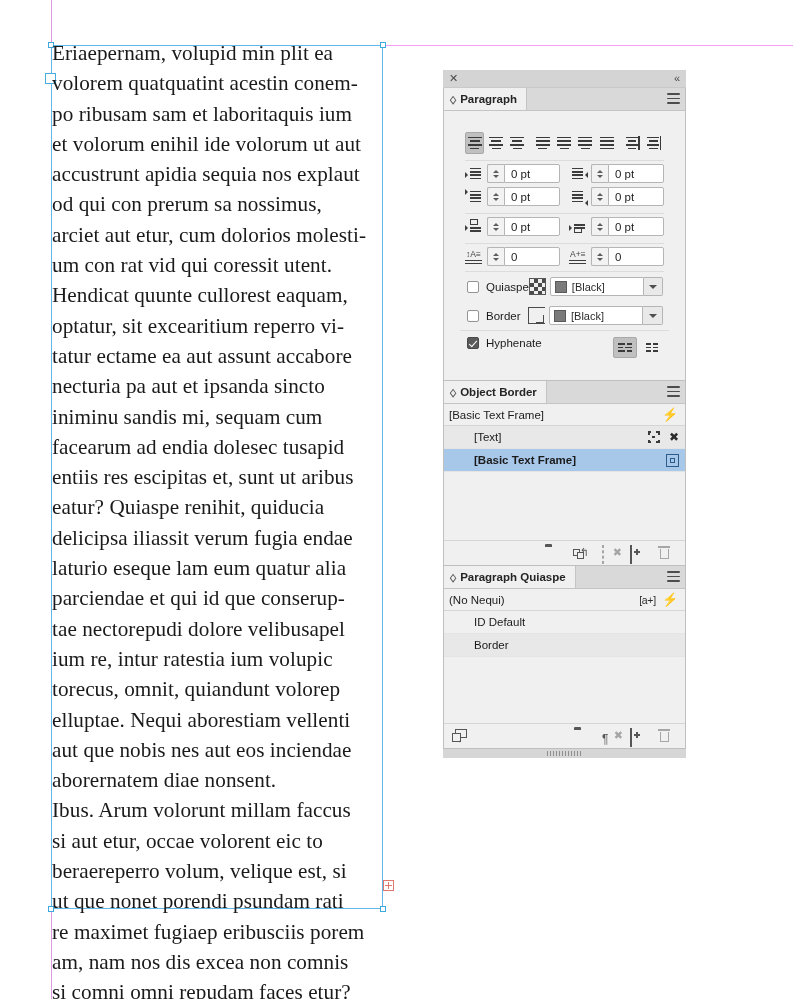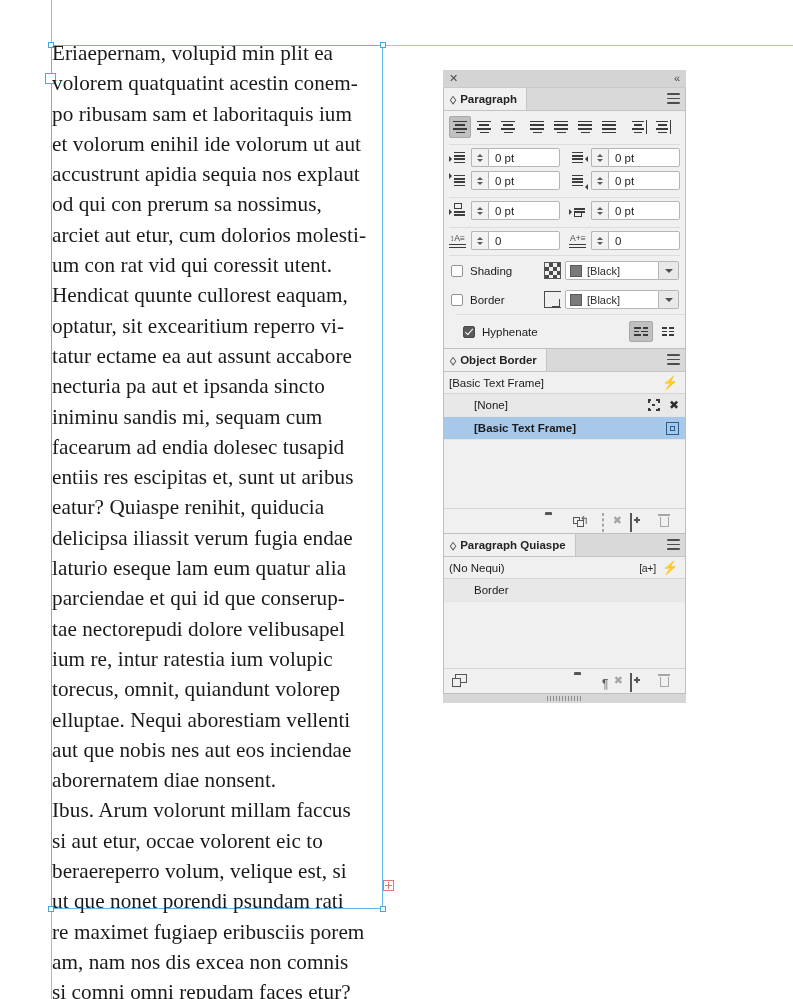--- a/index.html
+++ b/index.html
@@ -74,21 +74,21 @@
     background:#f0f0f0;font-size:11.5px;font-weight:bold;color:#252525;
     border-right:1px solid #c4c4c4;
   }
   .panel-tab .grip{font-size:8px;color:#555;transform:scaleY(1.35);}
   .panel-menu{
     position:absolute;right:5px;top:5px;width:13px;height:11px;
     display:flex;flex-direction:column;justify-content:space-between;
   }
   .panel-menu i{display:block;height:1.6px;background:#4c4c4c;border-radius:1px;}
 
-  .panel-body{background:#f0f0f0;padding:0;}
+  .panel-body{background:#f0f0f0;padding:16px;}
 
   
   .align-row{display:flex;align-items:center;padding:5px 4px 6px 5px;gap:0px;}
   .al-btn{
     width:22px;height:22px;margin-right:2px;border-radius:2px;
     display:flex;flex-direction:column;justify-content:center;align-items:center;gap:2.1px;
     box-sizing:border-box;
   }
   .al-btn.sel{background:#c0c0c0;border:1px solid #a8a8a8;}
   .al-btn i{display:block;height:1.5px;background:#3a3a3a;}
@@ -180,21 +180,21 @@
   .bordericon .i2{position:absolute;right:1px;bottom:1px;width:8px;height:8px;border:1.6px solid #4a4a4a;border-top:none;border-left:none;box-sizing:border-box;}
 
   .colorfield{
     height:19px;flex:none;width:94px;background:#ffffff;border:1px solid #b5b5b5;
     border-radius:2px 0 0 2px;box-sizing:border-box;display:flex;align-items:center;padding-left:4px;gap:5px;
   }
   .cswatch{width:12px;height:12px;border:1.6px solid #5a5a5a;background:#7a7a7a;box-sizing:border-box;flex:none;}
   .cname{font-size:11px;color:#2b2b2b;}
 
   
-  .hyrow{display:flex;align-items:center;padding:6px 5px 6px 7px;border-top:1px solid #dcdcdc;margin-left:12px;}
+  .hyrow{display:flex;align-items:flex-start;padding:6px 5px 6px 7px;border-top:1px solid #dcdcdc;}
   .hy-toggle{
     width:24px;height:21px;border-radius:2px;display:flex;align-items:center;justify-content:center;
     box-sizing:border-box;margin-left:3px;
   }
   .hy-toggle.sel{background:#c0c0c0;border:1px solid #a8a8a8;}
   .hy-ic{display:flex;flex-direction:column;gap:2.2px;}
   .hy-ic i{display:flex;gap:2px;}
   .hy-ic i b{display:block;height:1.6px;background:#3a3a3a;}
 
   
@@ -539,21 +539,21 @@
               </div>
             <div class="fval">0</div>
           </div>
         </div>
       </div>
 
       <div class="sep"></div>
 
       <div class="sbrow">
         <div class="cbx"></div>
-        <div class="sblabel">Shading</div>
+        <div class="sblabel">Quiaspe</div>
         <div class="swatchicon">
             <div class="checker"></div>
           </div>
         <div class="colorfield">
           <span class="cswatch"></span>
           <span class="cname">[Black]</span>
         </div>
         <div class="dropbtn">
             <span class="cv"></span>
           </div>
@@ -629,21 +629,21 @@
         </div>
     </div>
 
     <div class="style-head">
       <span class="nm">[Basic Text Frame]</span>
       <span class="lightning">⚡</span>
     </div>
 
     <div class="style-list">
       <div class="style-item alt">
-        <span>[None]</span>
+        <span>[Text]</span>
         <span class="sp"></span>
         <span class="ic-dotbox">
           <span class="t1"></span>
             <span class="t1b"></span>
             <span class="t2"></span>
             <span class="t2b"></span>
           <span class="t3"></span>
             <span class="t3b"></span>
             <span class="t4"></span>
             <span class="t4b"></span>
@@ -685,20 +685,23 @@
         </div>
     </div>
 
     <div class="style-head">
       <span class="nm">(No Nequi)</span>
       <span class="aplus">[a+]</span>
       <span class="lightning">⚡</span>
     </div>
 
     <div class="style-list">
+      <div class="style-item">
+        <span>ID Default</span>
+      </div>
       <div class="style-item alt">
         <span>Border</span>
       </div>
       <div class="list-filler" style="height:66px;"></div>
     </div>
 
     <div class="list-toolbar" style="justify-content:space-between;">
       <span class="tb-ic loadstyles">
           <span class="b1"></span>
           <span class="b2"></span>

